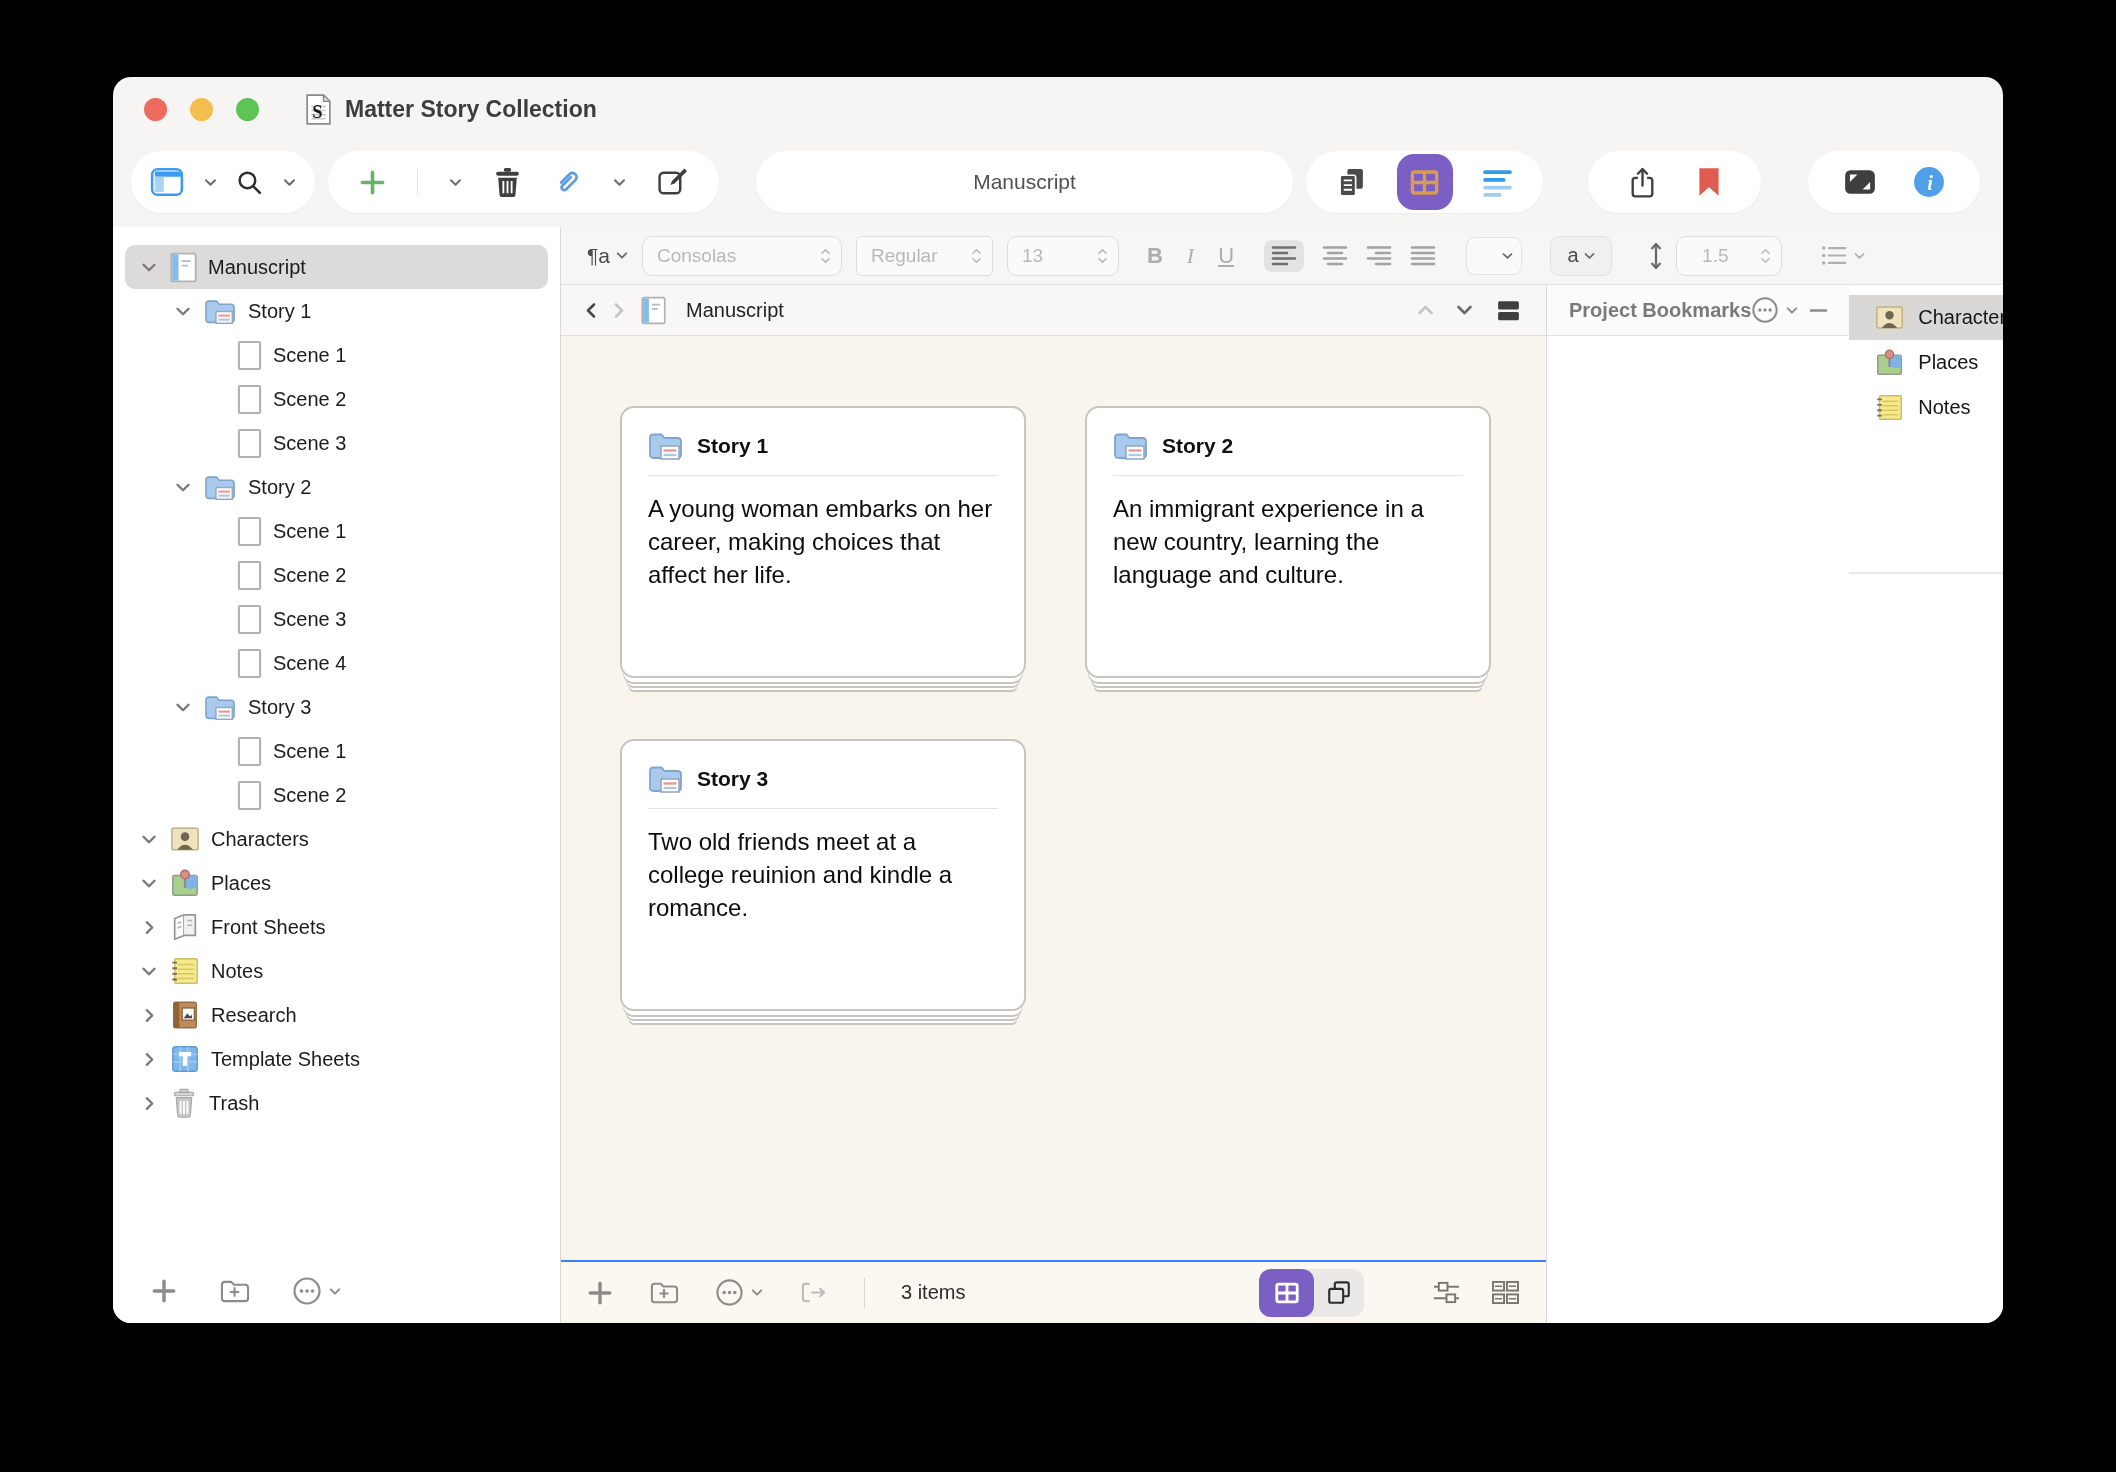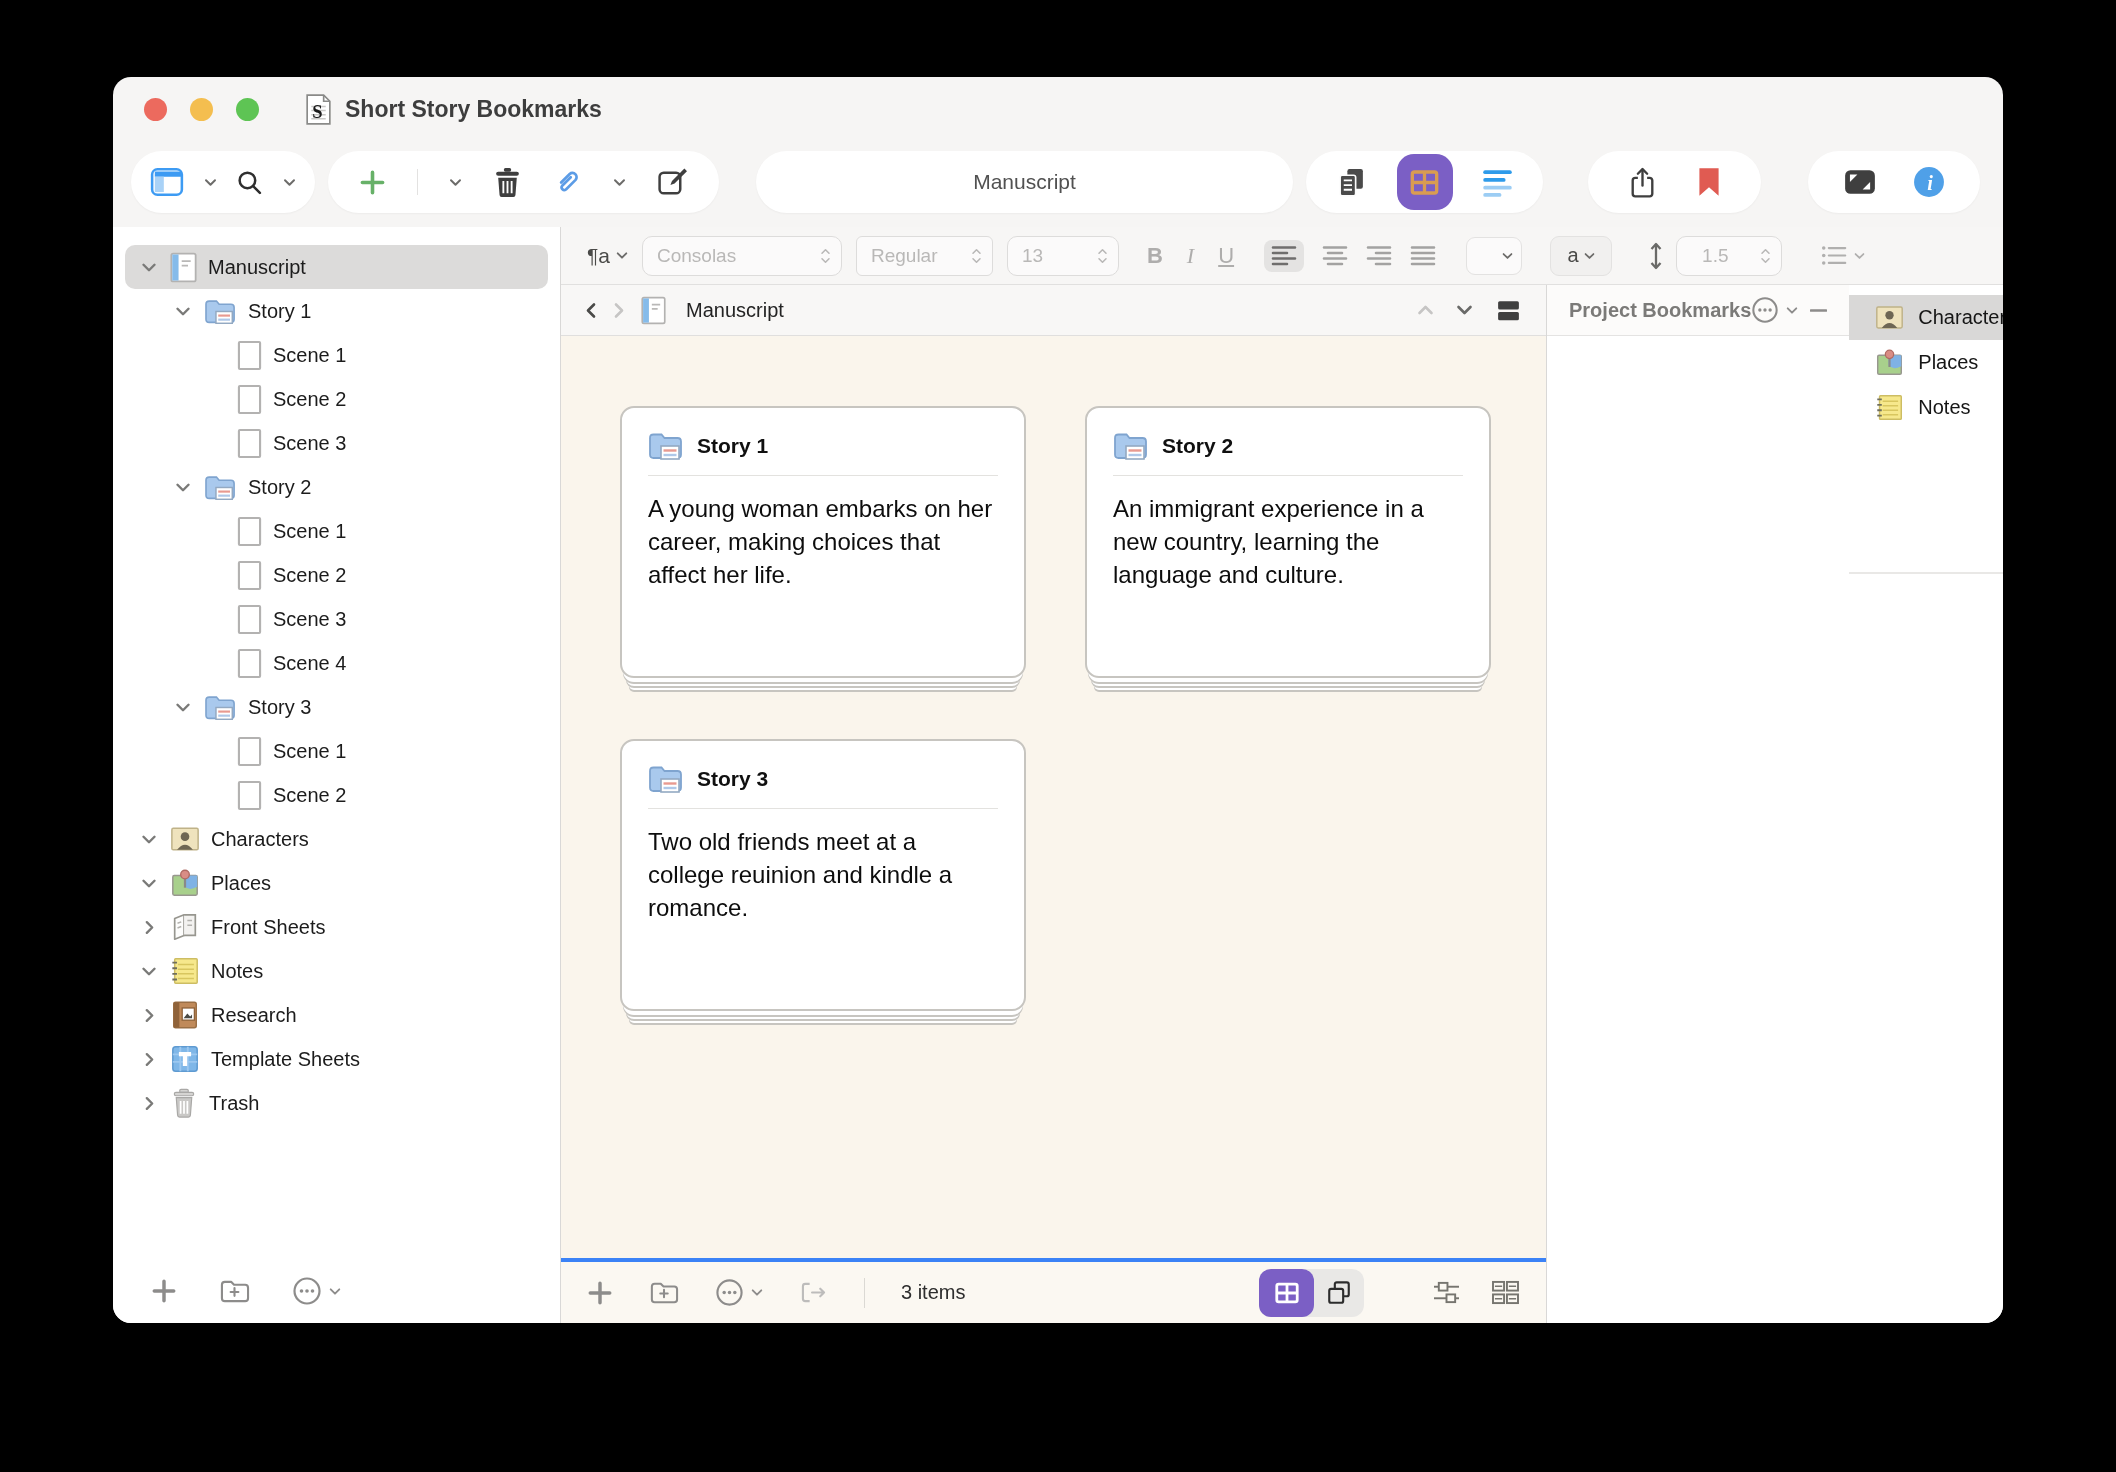--- a/index.html
+++ b/index.html
@@ -68,21 +68,21 @@
   .corkboard{flex:1;background:#faf5ec;position:relative;min-height:0;}
   .card{position:absolute;width:406px;height:272px;background:#fff;border:2px solid #c7c5c0;border-radius:14px;
         box-sizing:border-box;
         box-shadow:0 7px 0 -3px #fff,0 9px 0 -3px #c7c5c0,
                    0 14px 0 -6px #fff,0 16px 0 -6px #c7c5c0,
                    0 21px 0 -9px #fff,0 23px 0 -9px #c7c5c0;}
   .card-head{display:flex;align-items:center;gap:13px;padding:22px 26px 13px;}
   .card-title{font-size:21px;font-weight:700;color:#101010;}
   .card-divider{height:1px;background:#e3e2df;margin:0 26px 0 26px;}
   .card-body{padding:16px 26px;font-size:24px;line-height:1.38;color:#0d0d0d;}
-  .ed-footer{height:61px;flex:none;background:#fbf8f2;border-top:4px solid #3b82f6;
+  .ed-footer{height:61px;flex:none;background:#fbf8f2;border-top:2px solid #3b82f6;
              display:flex;align-items:center;padding:0 26px;gap:36px;color:#8d8c8b;}
   .ft-sep{width:1px;height:30px;background:#dbd9d4;}
   .ft-count{font-size:20px;color:#2e2e2e;}
   .seg{margin-left:auto;display:flex;align-items:center;background:#e9e8e6;border-radius:12px;height:48px;}
   .seg-cork{width:55px;height:48px;border-radius:12px;background:#7b5fc5;display:flex;align-items:center;justify-content:center;}
   .seg-stack{width:50px;display:flex;align-items:center;justify-content:center;color:#2c2c2c;}
   .ft-right-icons{display:flex;align-items:center;gap:30px;margin-left:32px;color:#76756f;}
   
   .inspector{flex:1;background:#fff;border-left:1px solid #d9d8d7;display:flex;flex-direction:row;min-width:0;}
   .insp-header{height:50px;flex:none;display:flex;align-items:center;padding:0 22px;
@@ -293,21 +293,21 @@
 
     <div class="titlebar">
       <div class="lights">
         <div class="light red"></div>
         <div class="light yellow"></div>
         <div class="light green"></div>
       </div>
       <svg class="ic appicon" width="27" height="33">
           <use href="#s-appicon"></use>
         </svg>
-      <div class="win-title">Short Story Bookmarks</div>
+      <div class="win-title">Matter Story Collection</div>
     </div>
 
     <div class="toolbar">
       <div class="pill" style="left:18px;width:184px;">
         <svg class="ic" width="34" height="30">
             <use href="#s-panel"></use>
           </svg>
         <svg class="ic chev" width="13" height="9">
             <use href="#s-chev-down"></use>
           </svg>

